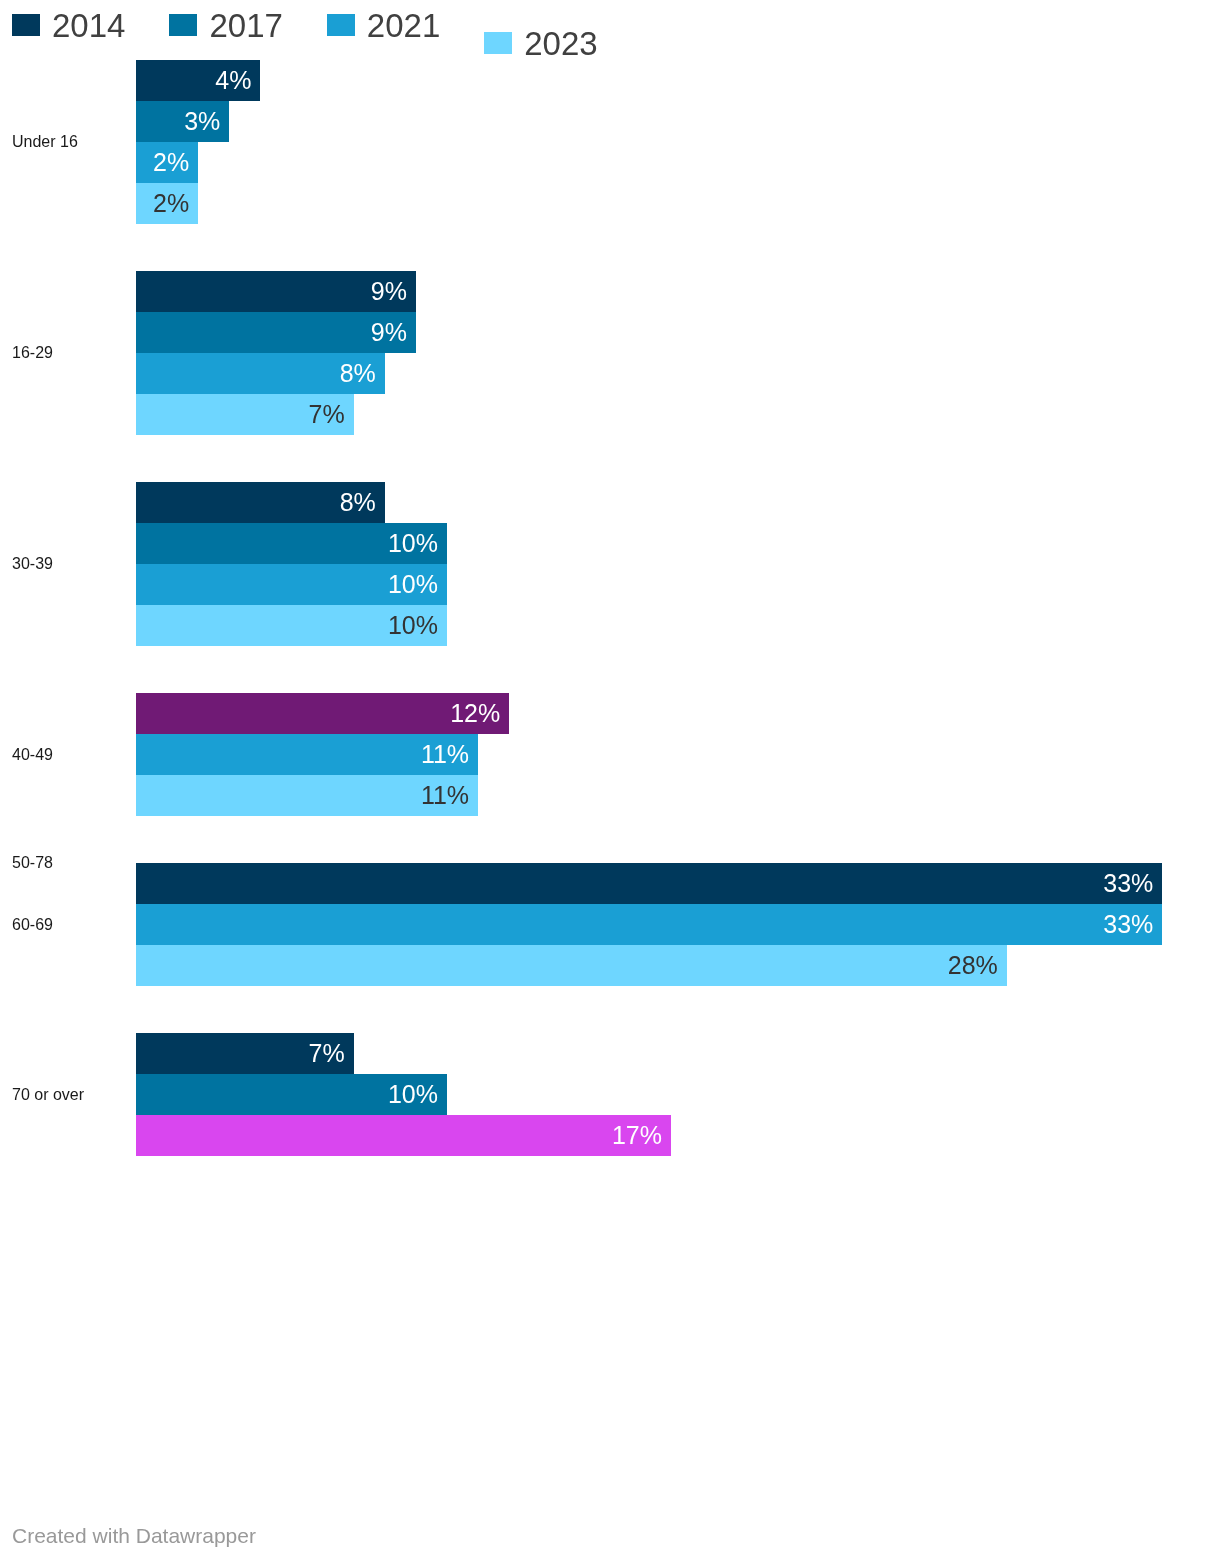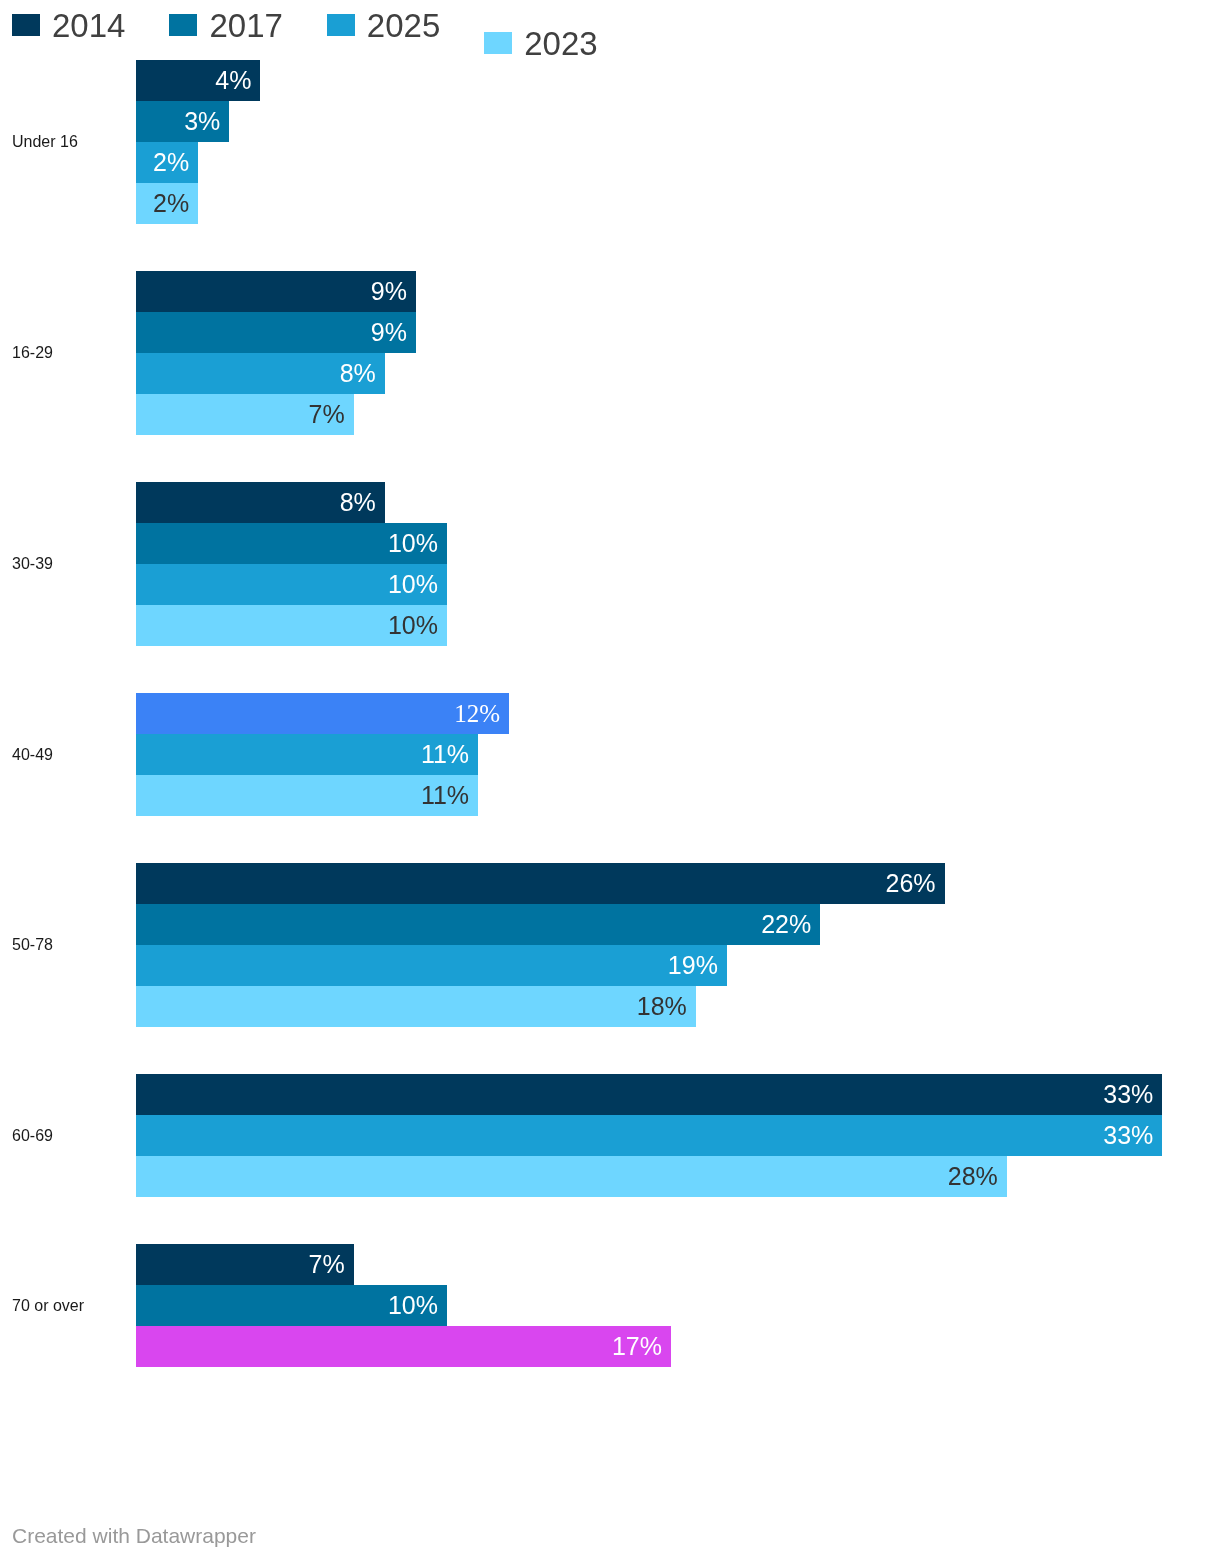--- a/index.html
+++ b/index.html
@@ -123,21 +123,21 @@
       <div class="legend-item">
         <span class="legend-swatch" style="background: rgb(0, 57, 92);"></span>
         <span class="legend-label">2014</span>
       </div>
       <div class="legend-item">
         <span class="legend-swatch" style="background: rgb(0, 115, 160);"></span>
         <span class="legend-label">2017</span>
       </div>
       <div class="legend-item">
         <span class="legend-swatch" style="background: rgb(26, 159, 212);"></span>
-        <span class="legend-label">2025</span>
+        <span class="legend-label">2021</span>
       </div>
       <div class="legend-item">
         <span class="legend-swatch" style="background: rgb(110, 214, 255);"></span>
         <span class="legend-label">2023</span>
       </div>
     </div>
 
   <div class="plot" id="plot">
       <div class="group">
         <div class="group-label">Under 16</div>
@@ -211,60 +211,38 @@
             <div class="bar" style="background: rgb(110, 214, 255); width: 311px;">
               <span class="bar-value dark" style="color: rgb(51, 51, 51);">10%</span>
             </div>
           </div>
         </div>
       </div>
       <div class="group">
         <div class="group-label">40-49</div>
         <div class="bars">
           <div class="bar-row">
-            <div class="bar" style="background: #3b82f6; width: 373.2px; font-family: Liberation Serif, serif;">
+            <div class="bar" style="background: #701a75; width: 373.2px;">
               <span class="bar-value light" style="color: rgb(255, 255, 255);">12%</span>
             </div>
           </div>
           <div class="bar-row">
             <div class="bar" style="background: rgb(26, 159, 212); width: 342.1px;">
               <span class="bar-value light" style="color: rgb(255, 255, 255);">11%</span>
             </div>
           </div>
           <div class="bar-row">
             <div class="bar" style="background: rgb(110, 214, 255); width: 342.1px;">
               <span class="bar-value dark" style="color: rgb(51, 51, 51);">11%</span>
             </div>
           </div>
         </div>
       </div>
       <div class="group">
         <div class="group-label">50-78</div>
-        <div class="bars">
-          <div class="bar-row">
-            <div class="bar" style="background: rgb(0, 57, 92); width: 808.6px;">
-              <span class="bar-value light" style="color: rgb(255, 255, 255);">26%</span>
-            </div>
-          </div>
-          <div class="bar-row">
-            <div class="bar" style="background: rgb(0, 115, 160); width: 684.2px;">
-              <span class="bar-value light" style="color: rgb(255, 255, 255);">22%</span>
-            </div>
-          </div>
-          <div class="bar-row">
-            <div class="bar" style="background: rgb(26, 159, 212); width: 590.9px;">
-              <span class="bar-value light" style="color: rgb(255, 255, 255);">19%</span>
-            </div>
-          </div>
-          <div class="bar-row">
-            <div class="bar" style="background: rgb(110, 214, 255); width: 559.8px;">
-              <span class="bar-value dark" style="color: rgb(51, 51, 51);">18%</span>
-            </div>
-          </div>
-        </div>
       </div>
       <div class="group">
         <div class="group-label">60-69</div>
         <div class="bars">
           <div class="bar-row">
             <div class="bar" style="background: rgb(0, 57, 92); width: 1026.3px;">
               <span class="bar-value light" style="color: rgb(255, 255, 255);">33%</span>
             </div>
           </div>
           <div class="bar-row">

